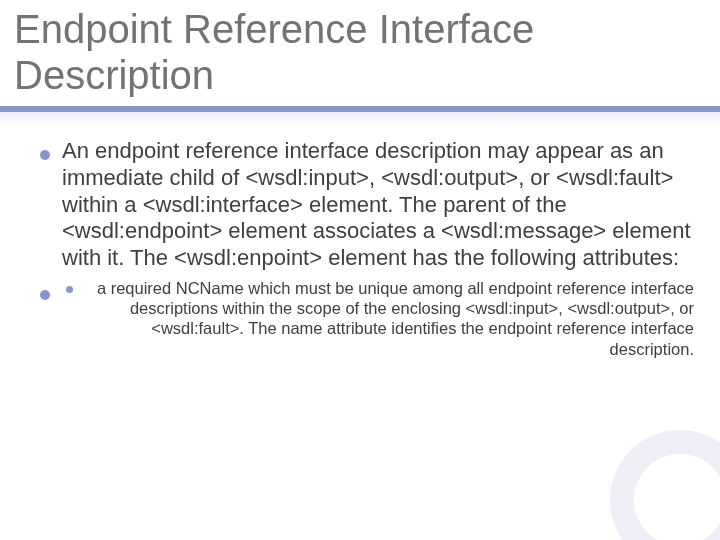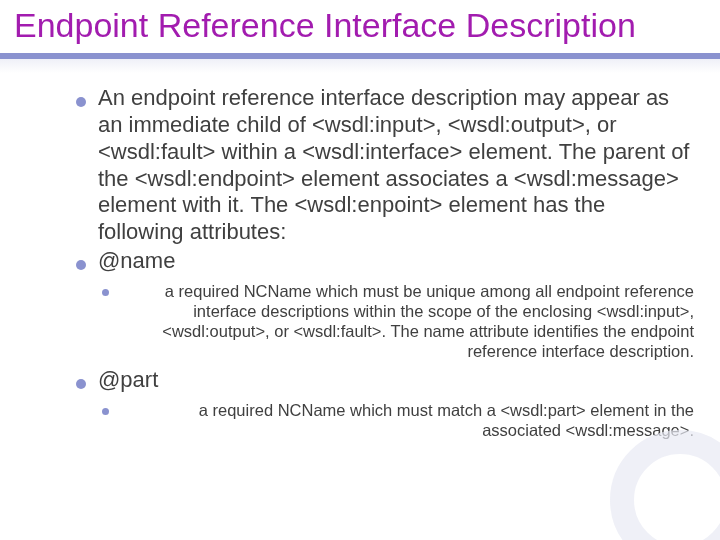--- a/index.html
+++ b/index.html
@@ -8,31 +8,30 @@
     font-family: Arial, Helvetica, sans-serif;
     background: #fff; color: #404040;
     overflow: hidden; position: relative;
   }
   .header {
     padding: 6px 14px 8px 14px;
     border-bottom: 6px solid #8a92cf;
     position: relative;
   }
   .header h1 {
-    font-size: 34px; font-weight: 400; line-height: 1.15;
-    color: #a21caf;
+    font-size: 40px; font-weight: 400; line-height: 1.15;
+    color: #737373;
   }
   .hshadow {
     position: absolute; left: 0; right: 0; bottom: -20px; height: 14px;
     background: linear-gradient(#bfc3e2, transparent);
     opacity: .25;
   }
   .content {
     padding: 26px 26px 10px 40px;
-    margin-left: 36px;
   }
   ul { list-style: none; }
   li { position: relative; padding-left: 22px; margin-bottom: 2px; }
   .top > li::before {
     content: ""; position: absolute; left: 0; top: .55em;
     width: 10px; height: 10px; border-radius: 50%;
     background: #8a92cf;
   }
   .top > li { font-size: 22px; line-height: 1.22; }
   .sub { margin-top: 6px; margin-bottom: 6px; }
@@ -53,27 +52,20 @@
 
 <div class="header">
   <h1>Endpoint Reference Interface Description</h1>
   <div class="hshadow"></div>
 </div>
 
 <div class="content">
   <ul class="top">
     <li>An endpoint reference interface description may appear as an immediate child of &lt;wsdl:input&gt;, &lt;wsdl:output&gt;, or &lt;wsdl:fault&gt; within a &lt;wsdl:interface&gt; element. The parent of the &lt;wsdl:endpoint&gt; element associates a &lt;wsdl:message&gt; element with it. The &lt;wsdl:enpoint&gt; element has the following attributes:</li>
     <li>
-      <span>@name</span>
       <ul class="sub">
         <li>a required NCName which must be unique among all endpoint reference interface descriptions within the scope of the enclosing &lt;wsdl:input&gt;, &lt;wsdl:output&gt;, or &lt;wsdl:fault&gt;. The name attribute identifies the endpoint reference interface description.</li>
-      </ul>
-    </li>
-    <li>
-      <span>@part</span>
-      <ul class="sub">
-        <li>a required NCName which must match a &lt;wsdl:part&gt; element in the associated &lt;wsdl:message&gt;.</li>
       </ul>
     </li>
   </ul>
 </div>
 
 <div class="deco"></div>
 
 </body></html>

